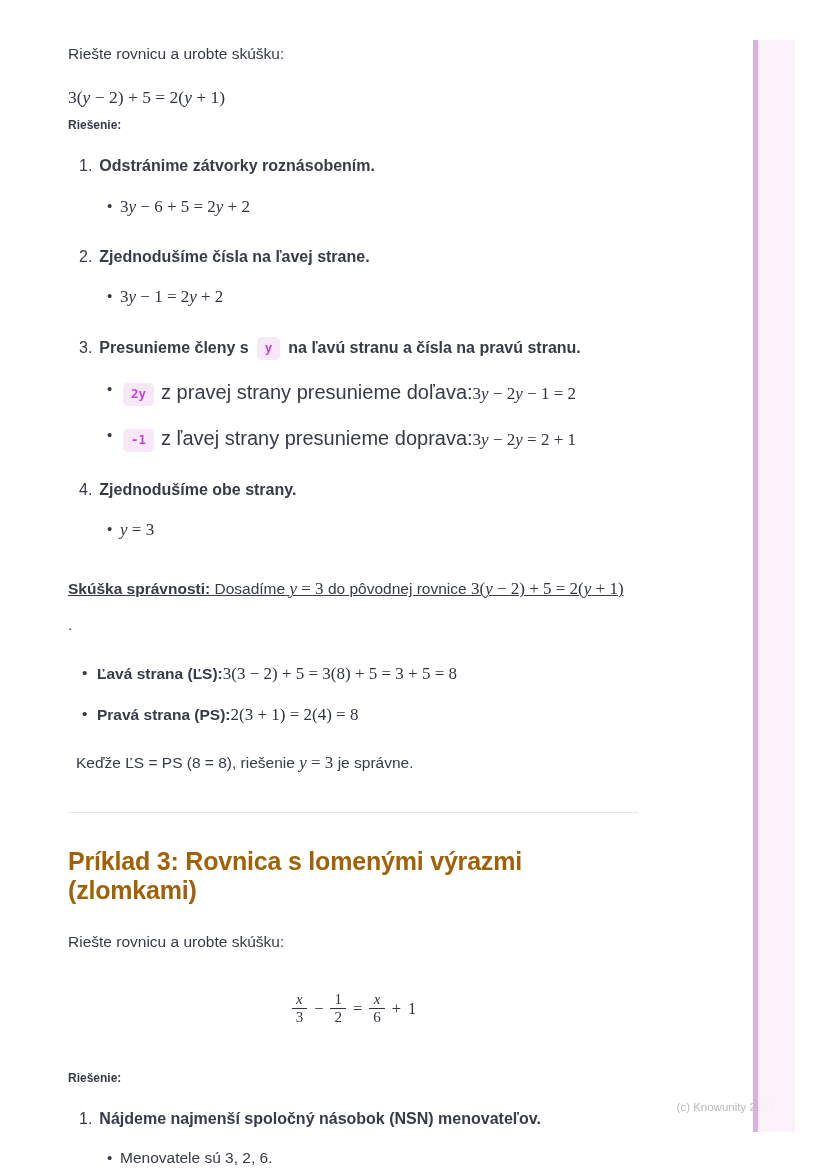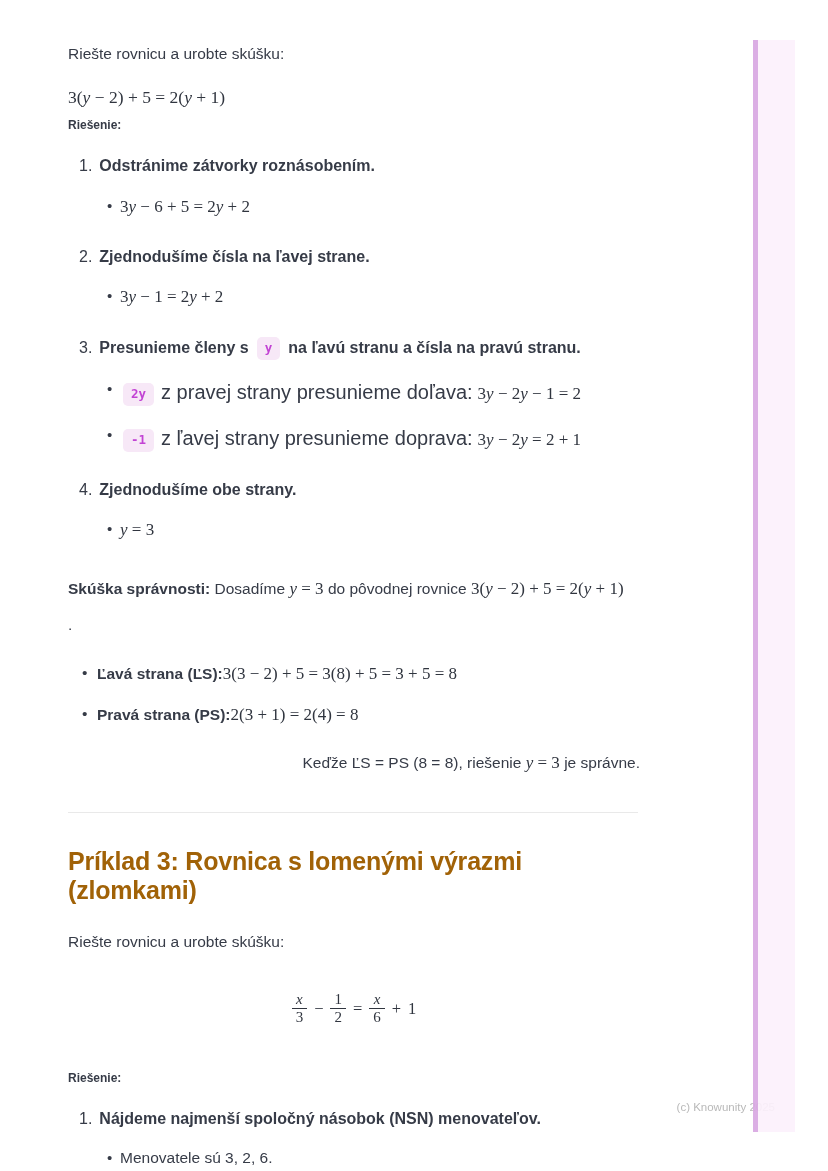--- a/index.html
+++ b/index.html
@@ -58,37 +58,37 @@
     color: #c243d4;
     background: #f7e8f7;
     border-radius: 5px;
     padding: 3px 8px 3px 8px;
     margin: 0 7px 0 3px;
     display: inline-block;
     vertical-align: 1px;
   }
   .step-head .code-badge { margin: 0 8px; }
   .bullet-text { font-size: 20px; }
-  .bullet-math { margin-left: 5px; }
+  .bullet-math { }
   .check-para {
     margin: 34px 0 0 0;
     font-size: 15.5px;
     line-height: 1.5;
   }
   .check-label { font-weight: 700; }
   .check-period { display: block; margin-top: 11px; }
   ul.check-bullets { list-style: none; margin: 28px 0 0 0; padding: 0 0 0 29px; }
   ul.check-bullets > li { position: relative; margin: 0 0 21px 0; font-size: 15.5px; }
   ul.check-bullets > li::before {
     content: "•";
     position: absolute;
     left: -15px; top: 0;
   }
   .side-label { font-weight: 700; }
-  .conclusion { margin: 28px 0 0 8px; font-size: 15.5px; text-align: right; }
+  .conclusion { margin: 28px 0 0 8px; font-size: 15.5px; }
   hr.divider {
     border: none;
     border-top: 1px solid #e9e9e9;
     margin: 39px 0 0 0;
     width: 570px;
   }
   h1.example-heading {
     color: #a16207;
     font-size: 25px;
     font-weight: 700;
@@ -179,21 +179,21 @@
         <div class="step-head">
           <span class="step-num">4.</span><span class="step-title">Zjednodušíme obe strany.</span>
         </div>
         <ul class="bullets">
           <li><span class="math"><i>y</i> = 3</span></li>
         </ul>
       </li>
     </ol>
 
     <p class="check-para">
-      <span style="white-space:nowrap;"><span class="check-label">Skúška správnosti:</span>
+      <span style="white-space:nowrap;text-decoration:underline;"><span class="check-label">Skúška správnosti:</span>
       <span>Dosadíme</span>
       <span class="math"><i>y</i> = 3</span>
       <span>do pôvodnej rovnice</span>
       <span class="math">3(<i>y</i> − 2) + 5 = 2(<i>y</i> + 1)</span></span>
       <span class="check-period">.</span>
     </p>
 
     <ul class="check-bullets">
       <li>
         <span class="side-label">Ľavá strana (ĽS):</span><span class="math">3(3 − 2) + 5 = 3(8) + 5 = 3 + 5 = 8</span>

